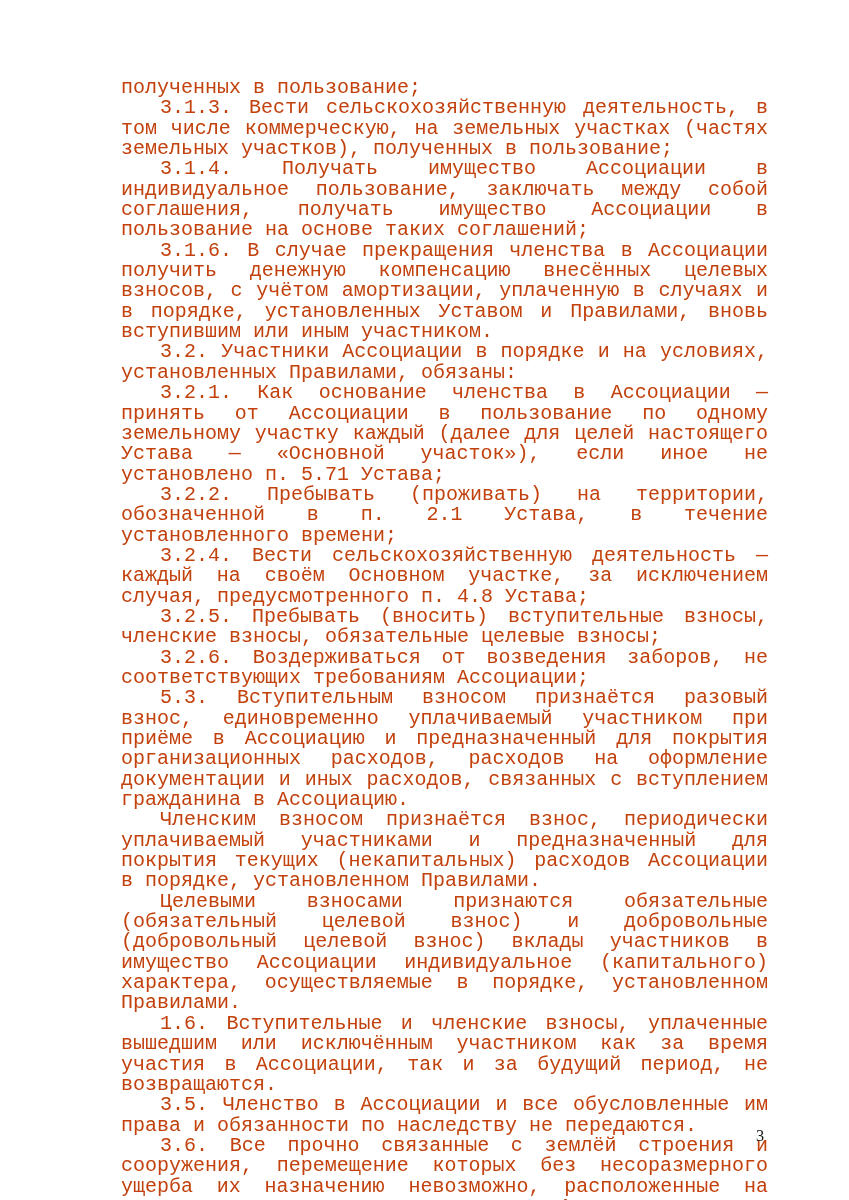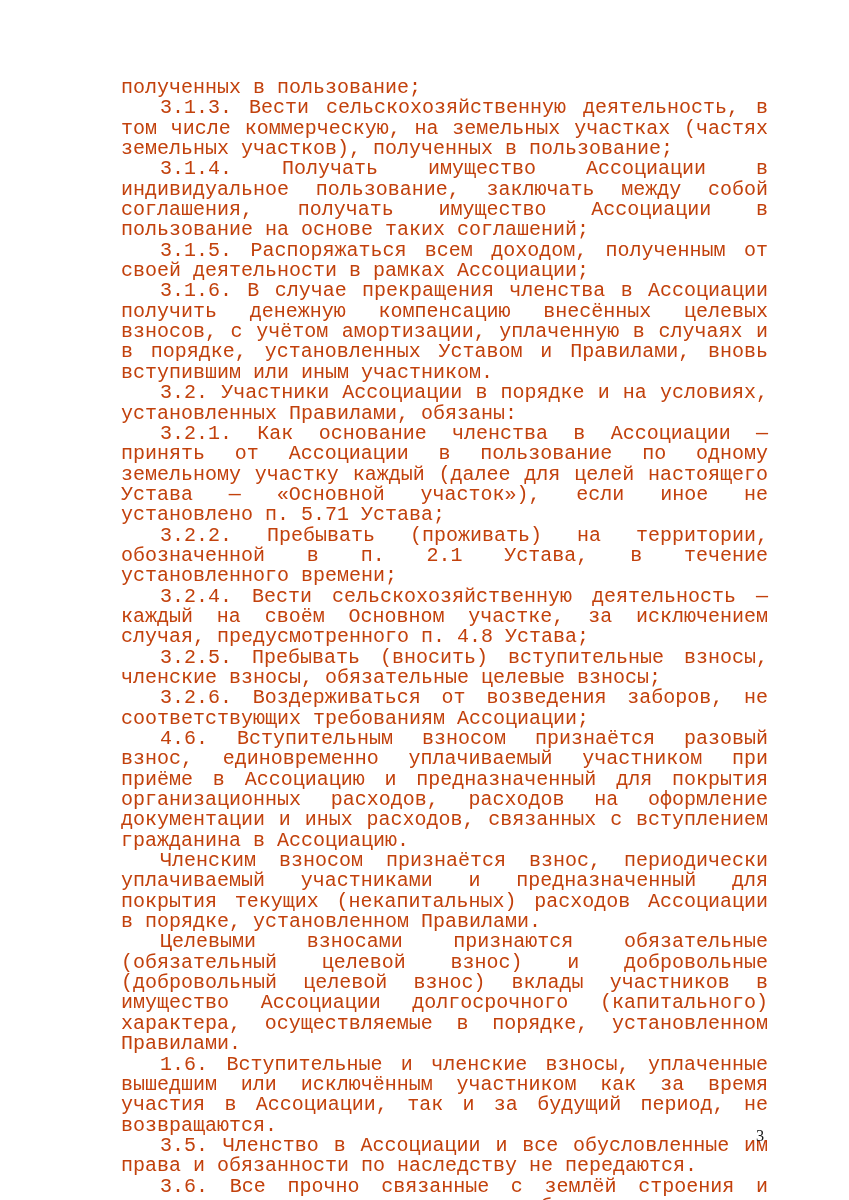--- a/index.html
+++ b/index.html
@@ -30,30 +30,29 @@
       color: #1a1a1a;
     }
   </style>
 </head>
 <body>
 
 <div class="page">
   <p class="para noindent">полученных в пользование;</p>
   <p class="para">3.1.3. Вести сельскохозяйственную деятельность, в том числе коммерческую, на земельных участках (частях земельных участков), полученных в пользование;</p>
   <p class="para">3.1.4. Получать имущество Ассоциации в индивидуальное пользование, заключать между собой соглашения, получать имущество Ассоциации в пользование на основе таких соглашений;</p>
-  <p class="para">3.1.5. Распоряжаться всем доходом, полученным от своей деятельности в рамках Ассоциации;</p>
   <p class="para">3.1.6. В случае прекращения членства в Ассоциации получить денежную компенсацию внесённых целевых взносов, с учётом амортизации, уплаченную в случаях и в порядке, установленных Уставом и Правилами, вновь вступившим или иным участником.</p>
   <p class="para">3.2. Участники Ассоциации в порядке и на условиях, установленных Правилами, обязаны:</p>
   <p class="para">3.2.1. Как основание членства в Ассоциации — принять от Ассоциации в пользование по одному земельному участку каждый (далее для целей настоящего Устава — «Основной участок»), если иное не установлено п. 5.71 Устава;</p>
   <p class="para">3.2.2. Пребывать (проживать) на территории, обозначенной в п. 2.1 Устава, в течение установленного времени;</p>
   <p class="para">3.2.4. Вести сельскохозяйственную деятельность — каждый на своём Основном участке, за исключением случая, предусмотренного п. 4.8 Устава;</p>
   <p class="para">3.2.5. Пребывать (вносить) вступительные взносы, членские взносы, обязательные целевые взносы;</p>
   <p class="para">3.2.6. Воздерживаться от возведения заборов, не соответствующих требованиям Ассоциации;</p>
-  <p class="para">4.6. Вступительным взносом признаётся разовый взнос, единовременно уплачиваемый участником при приёме в Ассоциацию и предназначенный для покрытия организационных расходов, расходов на оформление документации и иных расходов, связанных с вступлением гражданина в Ассоциацию.</p>
+  <p class="para">5.3. Вступительным взносом признаётся разовый взнос, единовременно уплачиваемый участником при приёме в Ассоциацию и предназначенный для покрытия организационных расходов, расходов на оформление документации и иных расходов, связанных с вступлением гражданина в Ассоциацию.</p>
   <p class="para">Членским взносом признаётся взнос, периодически уплачиваемый участниками и предназначенный для покрытия текущих (некапитальных) расходов Ассоциации в порядке, установленном Правилами.</p>
-  <p class="para">Целевыми взносами признаются обязательные (обязательный целевой взнос) и добровольные (добровольный целевой взнос) вклады участников в имущество Ассоциации долгосрочного (капитального) характера, осуществляемые в порядке, установленном Правилами.</p>
+  <p class="para">Целевыми взносами признаются обязательные (обязательный целевой взнос) и добровольные (добровольный целевой взнос) вклады участников в имущество Ассоциации индивидуальное (капитального) характера, осуществляемые в порядке, установленном Правилами.</p>
   <p class="para">1.6. Вступительные и членские взносы, уплаченные вышедшим или исключённым участником как за время участия в Ассоциации, так и за будущий период, не возвращаются.</p>
   <p class="para">3.5. Членство в Ассоциации и все обусловленные им права и обязанности по наследству не передаются.</p>
   <p class="para">3.6. Все прочно связанные с землёй строения и сооружения, перемещение которых без несоразмерного ущерба их назначению невозможно, расположенные на земельных участках, на которые Ассоциация имеет вещные права, а также расположенные на таких земельных участках многолетние насаждения, являются собственностью Ассоциации.</p>
   <p class="para">3.7. Участники обязаны соблюдать и выполнять положения Устава, Правил, решений органов Ассоциации.</p>
 </div>
 
 <div class="page-number">3</div>
 
 </body></html>

